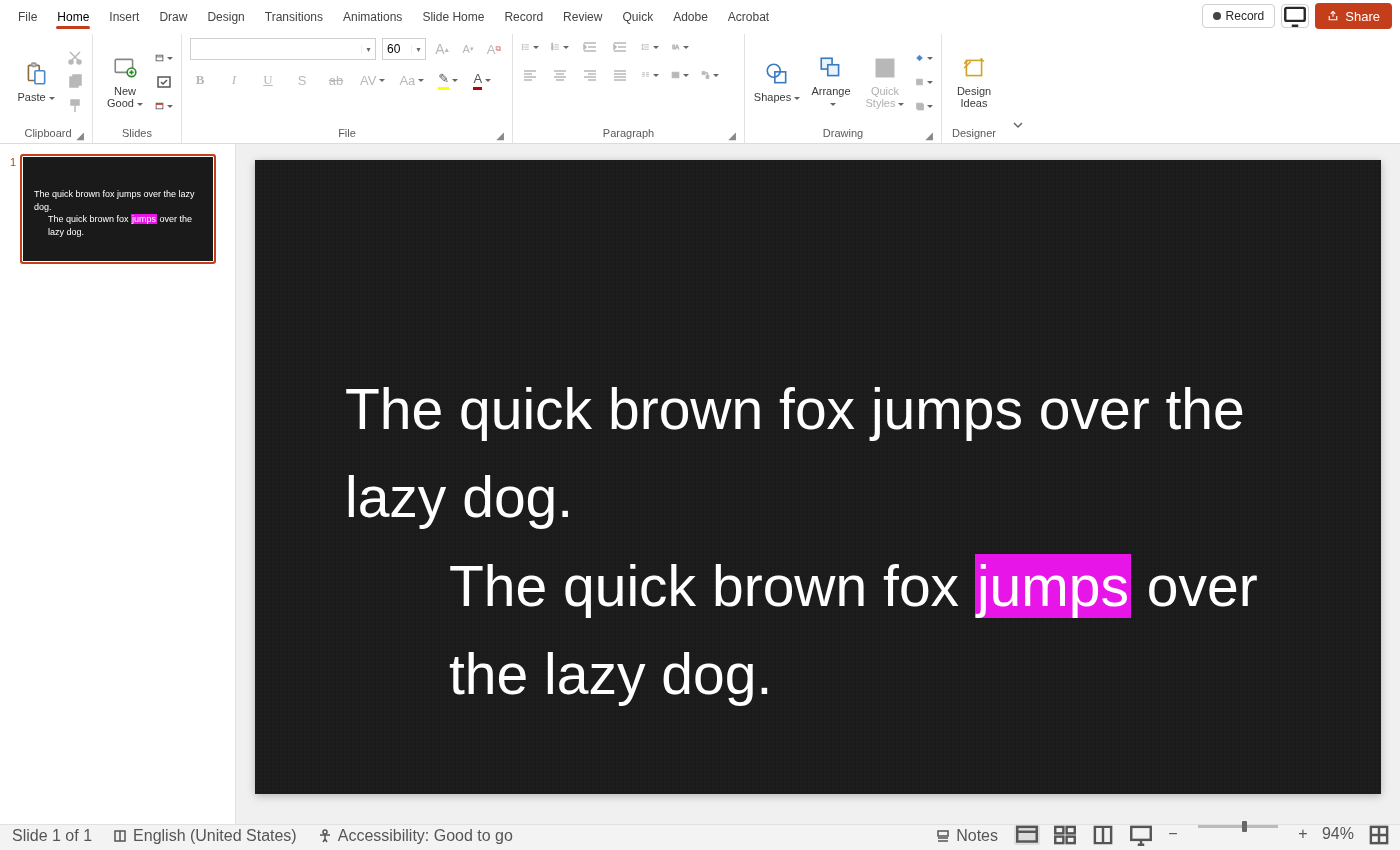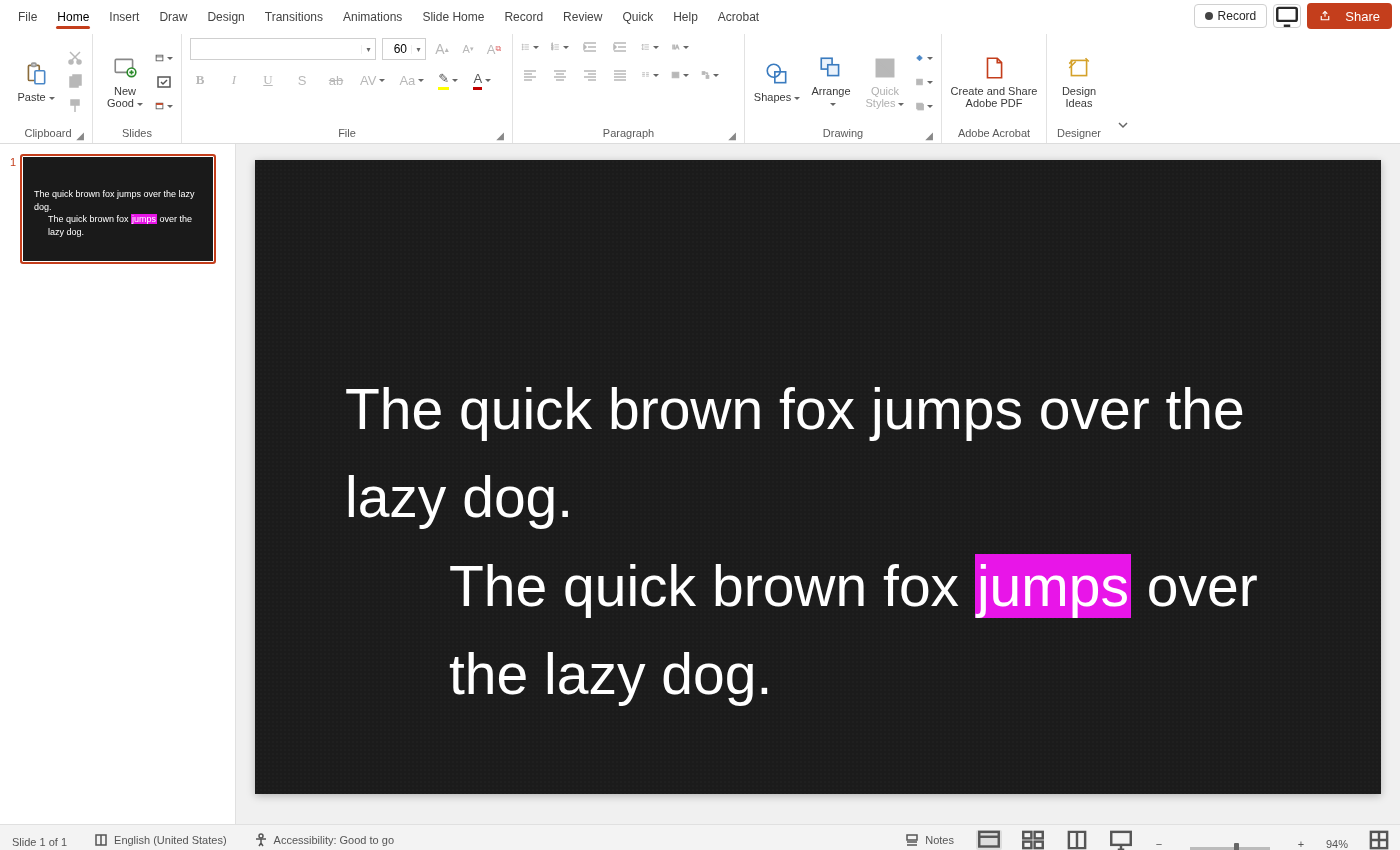--- a/index.html
+++ b/index.html
@@ -9,21 +9,21 @@
   
   .top-area { display: flex; flex-direction: column; }
   .tab-row { display: flex; align-items: center; height: 30px; padding: 16px 8px; text-align: center; }
   .tab { padding: 6px 10px 4px 10px; color: #444; cursor: default; position: relative; }
   .tab.active { color: #000; font-weight: 400; }
   .tab.active::after { content: ""; position: absolute; left: 9px; right: 9px; bottom: -1px; height: 3px; background: #c43e1c; border-radius: 2px; }
   .tab-row .spacer { flex: 1; }
   .pill-btn { display: inline-flex; align-items: center; gap: 5px; height: 24px; padding: 0 10px; margin-left: 6px; border: 1px solid #d0d0d0; border-radius: 4px; background: #fff; font-size: 12px; }
   .pill-btn.rec::before { content: ""; width: 8px; height: 8px; border-radius: 50%; background: #444; display: inline-block; }
   .icon-sq { display: inline-flex; align-items: center; justify-content: center; width: 28px; height: 24px; margin-left: 6px; border: 1px solid #d0d0d0; border-radius: 4px; background: #fff; }
-  .share-btn { display: inline-flex; align-items: center; gap: 14px; height: 26px; padding: 0 12px; margin-left: 6px; border-radius: 4px; background: #c43e1c; color: #fff; font-size: 13px; }
+  .share-btn { display: inline-flex; align-items: center; gap: 6px; height: 26px; padding: 0 12px; margin-left: 6px; border-radius: 4px; background: #c43e1c; color: #fff; font-size: 13px; }
   .share-btn::before { content: ""; width: 12px; height: 12px; background:
      linear-gradient(#fff,#fff) center/2px 12px no-repeat,
      linear-gradient(#fff,#fff) center/12px 2px no-repeat; transform: rotate(45deg); display:none; }
   .share-icon { width:12px; height:12px; }
 
   
   .ribbon { display: flex; align-items: stretch; height: 112px; border-bottom: 1px solid #dcdcdc; padding: 2px 4px 0 4px; }
   .group { display: flex; flex-direction: column; border-right: 1px solid #e2e2e2; padding: 4px 8px 2px 8px; }
   .group:last-child { border-right: none; }
   .group-body { flex: 1; display: flex; align-items: center; gap: 6px; }
@@ -34,21 +34,21 @@
   .rb-row { display: flex; align-items: center; gap: 6px; }
   .rb-ic { width: 18px; height: 18px; display: inline-flex; align-items: center; justify-content: center; color: #555; }
   .rb-ic svg { width: 16px; height: 16px; }
   .big-ic { width: 28px; height: 28px; }
   .big-ic svg { width: 26px; height: 26px; }
   .chev::after { content: ""; display: inline-block; border: 3px solid transparent; border-top-color: #666; margin-left: 3px; transform: translateY(2px); }
   .font-combo { display: flex; align-items: center; border: 1px solid #cfcfcf; height: 22px; background: #fff; }
   .font-combo input { border: none; outline: none; font-size: 12px; height: 20px; padding: 0 4px; }
   .font-combo .dd { width: 14px; text-align: center; color: #666; border-left: 1px solid #eee; font-size: 8px; }
   .font-name { width: 170px; }
-  .font-size { width: 28px; text-align: right; }
+  .font-size { width: 28px; text-align: left; }
   .txt-btn { min-width: 20px; height: 20px; display: inline-flex; align-items: center; justify-content: center; color: #555; font-size: 13px; }
   .txt-btn.b { font-weight: 700; font-family: "Times New Roman",serif; }
   .txt-btn.i { font-style: italic; font-family: "Times New Roman",serif; }
   .txt-btn.u { text-decoration: underline; font-family: "Times New Roman",serif; }
   .txt-btn.strike { text-decoration: line-through; }
   .disabled { color: #b8b8b8 !important; }
   .disabled svg * { stroke: #b8b8b8 !important; fill: #b8b8b8 !important; }
   .dim { color: #b0b0b0; }
   .ribbon-collapse { width: 24px; display:flex; align-items:flex-end; justify-content:center; padding-bottom:12px; color:#666; }
 
@@ -62,21 +62,21 @@
   .thumb .ind { padding-left: 14px; display: block; }
 
   .canvas-area { flex: 1; display: flex; align-items: flex-start; justify-content: center; overflow: auto; padding: 16px 14px; }
   .slide { width: 1126px; height: 634px; background: #1b1b1b; background-image: radial-gradient(rgba(255,255,255,0.02) 1px, transparent 1px); background-size: 4px 4px; box-shadow: 0 2px 8px rgba(0,0,0,0.25); color: #fff; position: relative; }
   .slide-text { position: absolute; left: 90px; top: 205px; right: 60px; font-family: Arial, sans-serif; }
   .slide-text .l1 { font-size: 57px; line-height: 1.55; }
   .slide-text .l2 { font-size: 57px; line-height: 1.55; padding-left: 104px; }
   .slide-text .hl { background: #e815e8; color: #fff; padding: 0 2px; }
 
   
-  .statusbar { height: 26px; background: #f3f3f3; border-top: 1px solid #e0e0e0; display: flex; align-items: flex-end; padding: 0 8px; font-size: 11px; color: #555; gap: 18px; }
+  .statusbar { height: 26px; background: #f3f3f3; border-top: 1px solid #e0e0e0; display: flex; align-items: flex-start; padding: 0 8px; font-size: 16px; color: #555; gap: 12px; }
   .statusbar .sp { flex: 1; }
   .sb-btn { display: inline-flex; align-items: center; gap: 5px; padding: 2px 4px; }
   .sb-ic { width: 16px; height: 16px; display:inline-flex; align-items:center; justify-content:center; }
   .view-btn { width: 26px; height: 20px; display: inline-flex; align-items: center; justify-content: center; color: #555; }
   .view-btn.active { background: #ddd; border-radius: 2px; }
   .zoom-slider { width: 80px; height: 3px; background: #bbb; position: relative; margin: 0 6px; }
   .zoom-slider::after { content: ""; position: absolute; left: 55%; top: -4px; width: 5px; height: 11px; background: #666; border-radius: 1px; }
   .zoom-pm { width: 14px; text-align: center; color: #555; }
 
   svg { stroke: currentColor; fill: none; stroke-width: 1.5; }
@@ -90,21 +90,21 @@
     <div class="tab active">Home</div>
     <div class="tab">Insert</div>
     <div class="tab">Draw</div>
     <div class="tab">Design</div>
     <div class="tab">Transitions</div>
     <div class="tab">Animations</div>
     <div class="tab">Slide Home</div>
     <div class="tab">Record</div>
     <div class="tab">Review</div>
     <div class="tab">Quick</div>
-    <div class="tab">Help</div>
+    <div class="tab">Adobe</div>
     <div class="tab">Acrobat</div>
     <div class="spacer"></div>
     <div class="pill-btn rec">
         <span>Record</span>
       </div>
     <div class="icon-sq">
       <svg viewBox="0 0 16 16">
           <rect x="2" y="3" width="12" height="8" rx="1"></rect>
           <path d="M6 14h4"></path>
         </svg>
@@ -364,35 +364,20 @@
               <rect x="3" y="3" width="10" height="10"></rect>
               <rect x="5" y="5" width="10" height="10"></rect>
             </svg>
           </span>
       </div>
     </div>
     <div class="group-label"><span>Drawing</span><span class="launcher">◢</span></div>
   </div>
 
 
-  <div class="group">
-    <div class="group-body">
-      <div class="rb-btn-lg" style="width:88px">
-        <span class="rb-ic big-ic">
-            <svg viewBox="0 0 24 24" style="stroke:#c43e1c">
-              <path d="M6 3h9l4 4v14H6z"></path>
-              <path d="M15 3v4h4"></path>
-            </svg>
-          </span>
-        <span style="white-space:pre-line">Create and Share
-Adobe PDF</span>
-      </div>
-    </div>
-    <div class="group-label">Adobe Acrobat</div>
-  </div>
 
 
   <div class="group" style="border-right:none">
     <div class="group-body">
       <div class="rb-btn-lg">
         <span class="rb-ic big-ic">
             <svg viewBox="0 0 24 24" style="stroke:#d4a12a">
               <rect x="5" y="5" width="14" height="14"></rect>
               <path d="M3 8l3-3M3 12l6-6M18 3l3 3"></path>
             </svg>

